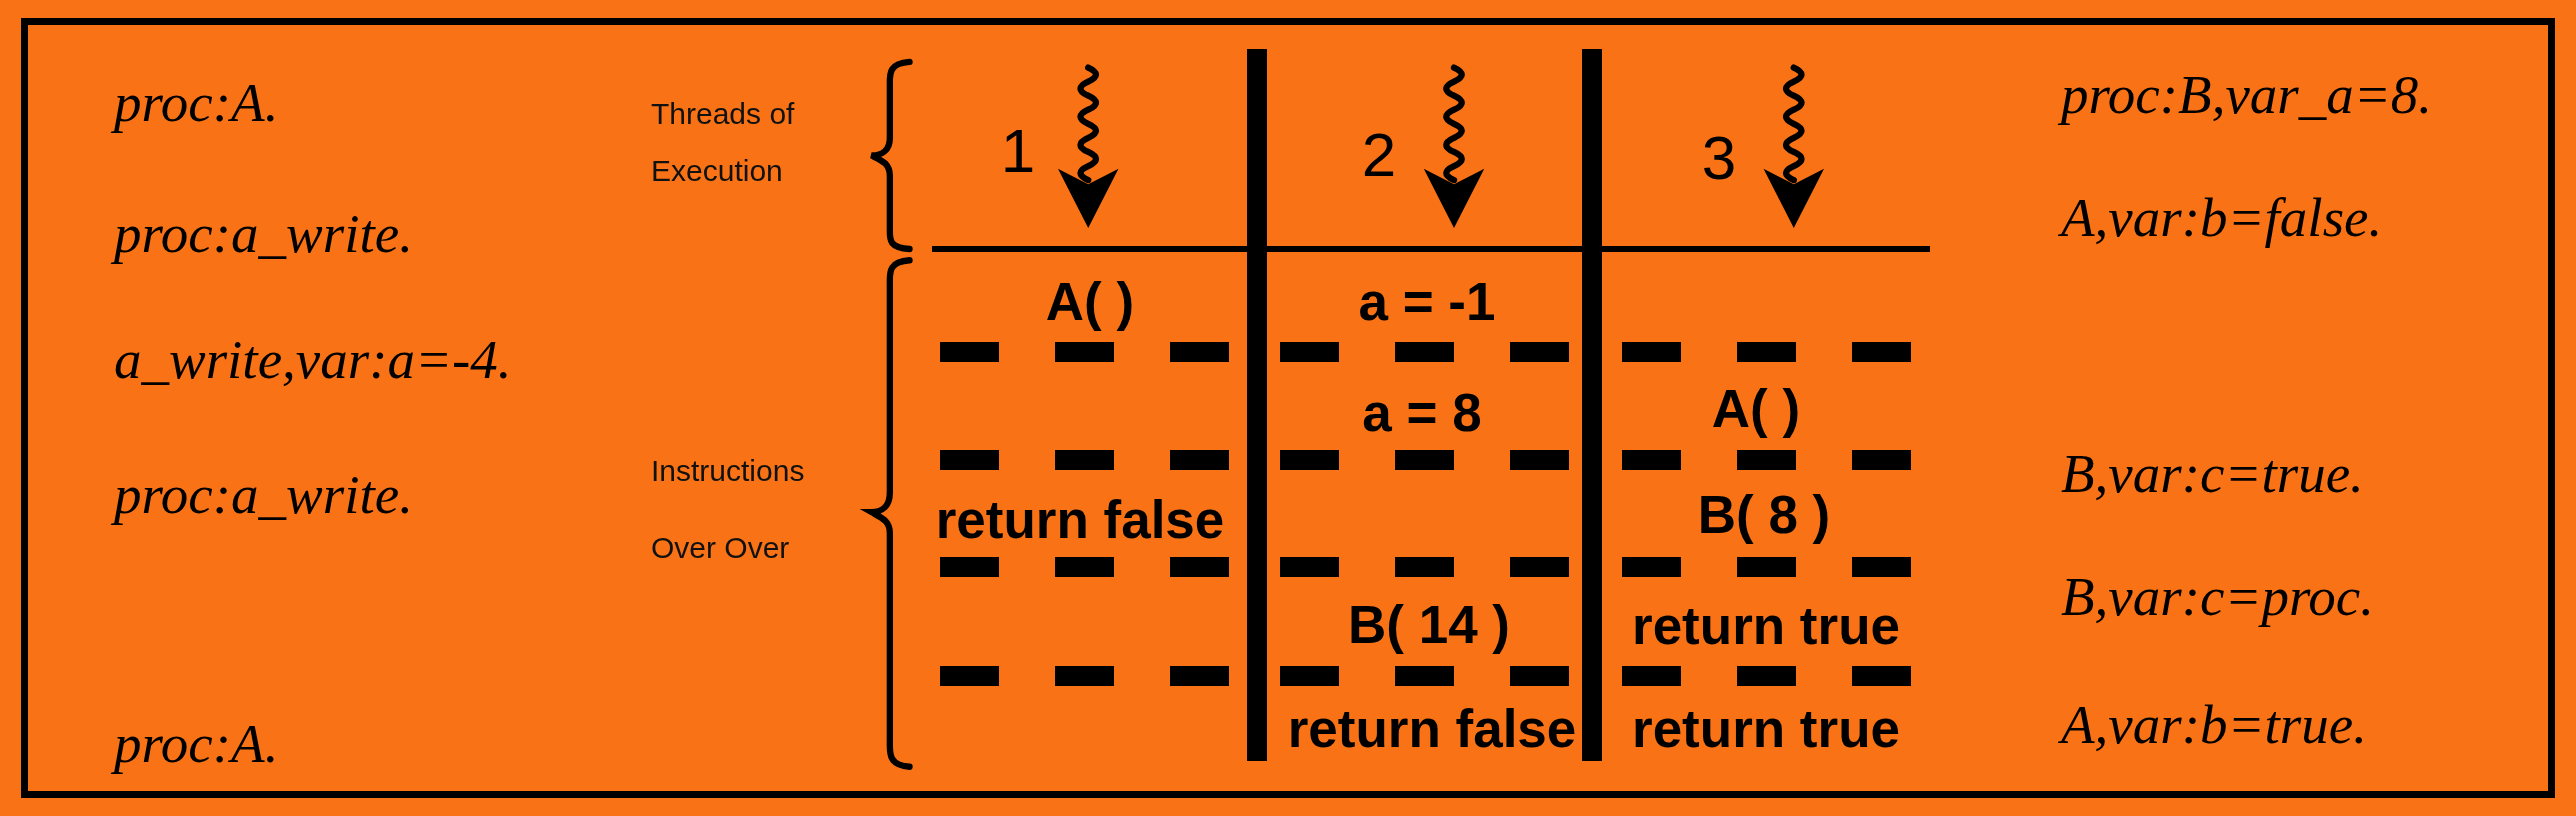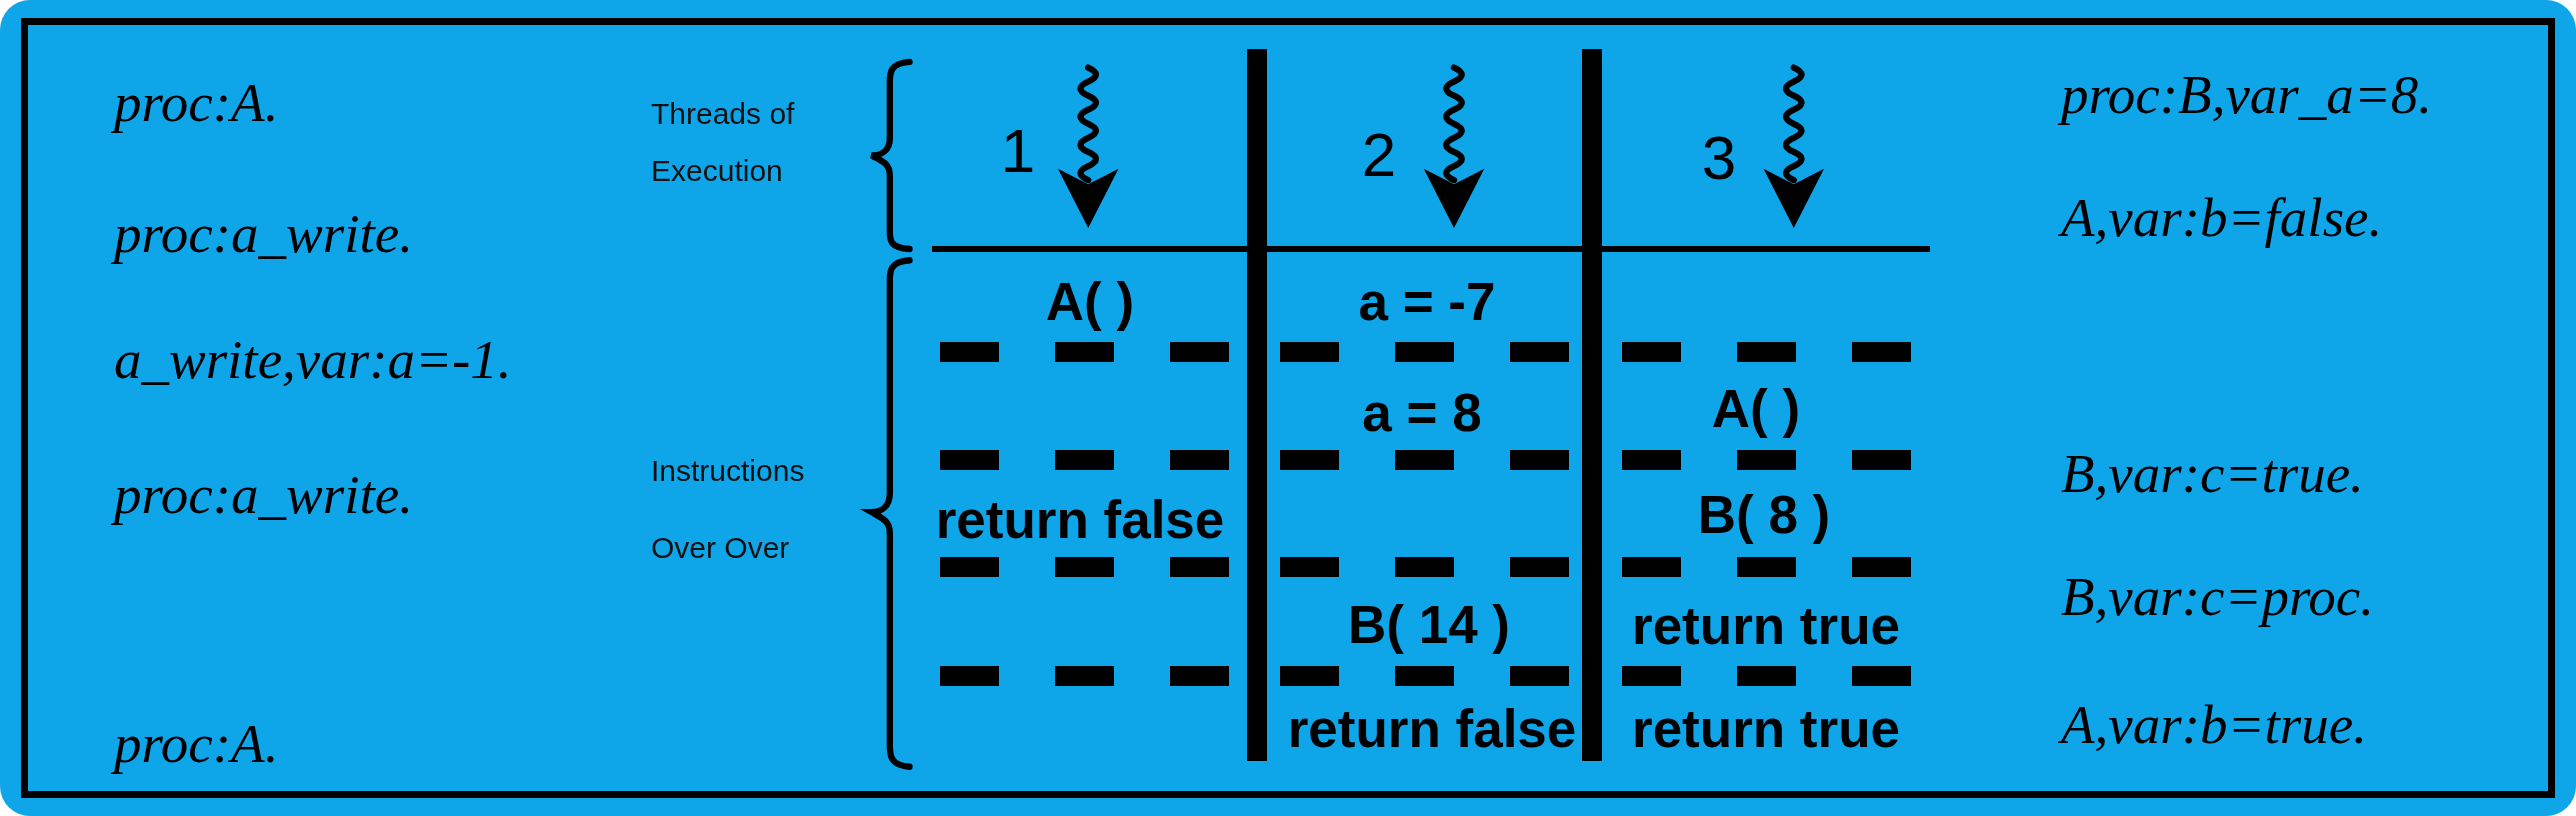--- a/index.html
+++ b/index.html
@@ -1,23 +1,22 @@
 <!DOCTYPE html>
 <html style="font-size:11.3px"><head>
 <meta charset="utf-8">
 <style>
   html,body{margin:0;padding:0;background:#fff;}
   .canvas{
     position:relative;
     width:2576px;height:816px;
-    background:#0ea5e9;
+    background:#f97316;
     font-family:"Liberation Sans",sans-serif;
     color:#000;
     overflow:hidden;
-    border-radius:30px;
   }
   .frame{
     position:absolute;
     left:21px;top:18.3px;
     width:2520px;height:766px;
     border:7px solid #000;
     box-sizing:content-box;
   }
   .serifline{
     position:absolute;
@@ -73,21 +72,21 @@
 </style>
 </head>
 <body>
 
 <div class="canvas">
 
   <div class="frame"></div>
 
   <div class="serifline" style="left:114px;top:75px">proc:A.</div>
   <div class="serifline" style="left:114px;top:206px">proc:a_write.</div>
-  <div class="serifline" style="left:114px;top:332px">a_write,var:a=-1.</div>
+  <div class="serifline" style="left:114px;top:332px">a_write,var:a=-4.</div>
   <div class="serifline" style="left:114px;top:467px">proc:a_write.</div>
   <div class="serifline" style="left:114px;top:716px">proc:A.</div>
 
   <div class="serifline" style="left:2061px;top:67px">proc:B,var_a=8.</div>
   <div class="serifline" style="left:2061px;top:190px">A,var:b=false.</div>
   <div class="serifline" style="left:2061px;top:446px">B,var:c=true.</div>
   <div class="serifline" style="left:2061px;top:569px">B,var:c=proc.</div>
   <div class="serifline" style="left:2061px;top:697px">A,var:b=true.</div>
 
   <div class="axislabel" style="left:651px;top:99px">Threads of</div>
@@ -98,21 +97,21 @@
   <div class="threadnum" style="left:1018px;top:120px">1</div>
   <div class="threadnum" style="left:1379px;top:124px">2</div>
   <div class="threadnum" style="left:1719px;top:127px">3</div>
 
   <div class="vbar" style="left:1247px"></div>
   <div class="vbar" style="left:1582px"></div>
 
   <div class="hline"></div>
 
   <div class="cell" style="left:1090px;top:275px">A( )</div>
-  <div class="cell" style="left:1427px;top:275px">a = -7</div>
+  <div class="cell" style="left:1427px;top:275px">a = -1</div>
   <div class="cell" style="left:1422px;top:386px">a = 8</div>
   <div class="cell" style="left:1756px;top:382px">A( )</div>
   <div class="cell" style="left:1080px;top:493px">return false</div>
   <div class="cell" style="left:1764px;top:488px">B( 8 )</div>
   <div class="cell" style="left:1429px;top:598px">B( 14 )</div>
   <div class="cell" style="left:1766px;top:599px">return true</div>
   <div class="cell" style="left:1432px;top:702px">return false</div>
   <div class="cell" style="left:1766px;top:702px">return true</div>
 
   <div class="dashrow" style="left:940px;top:342px"></div>

